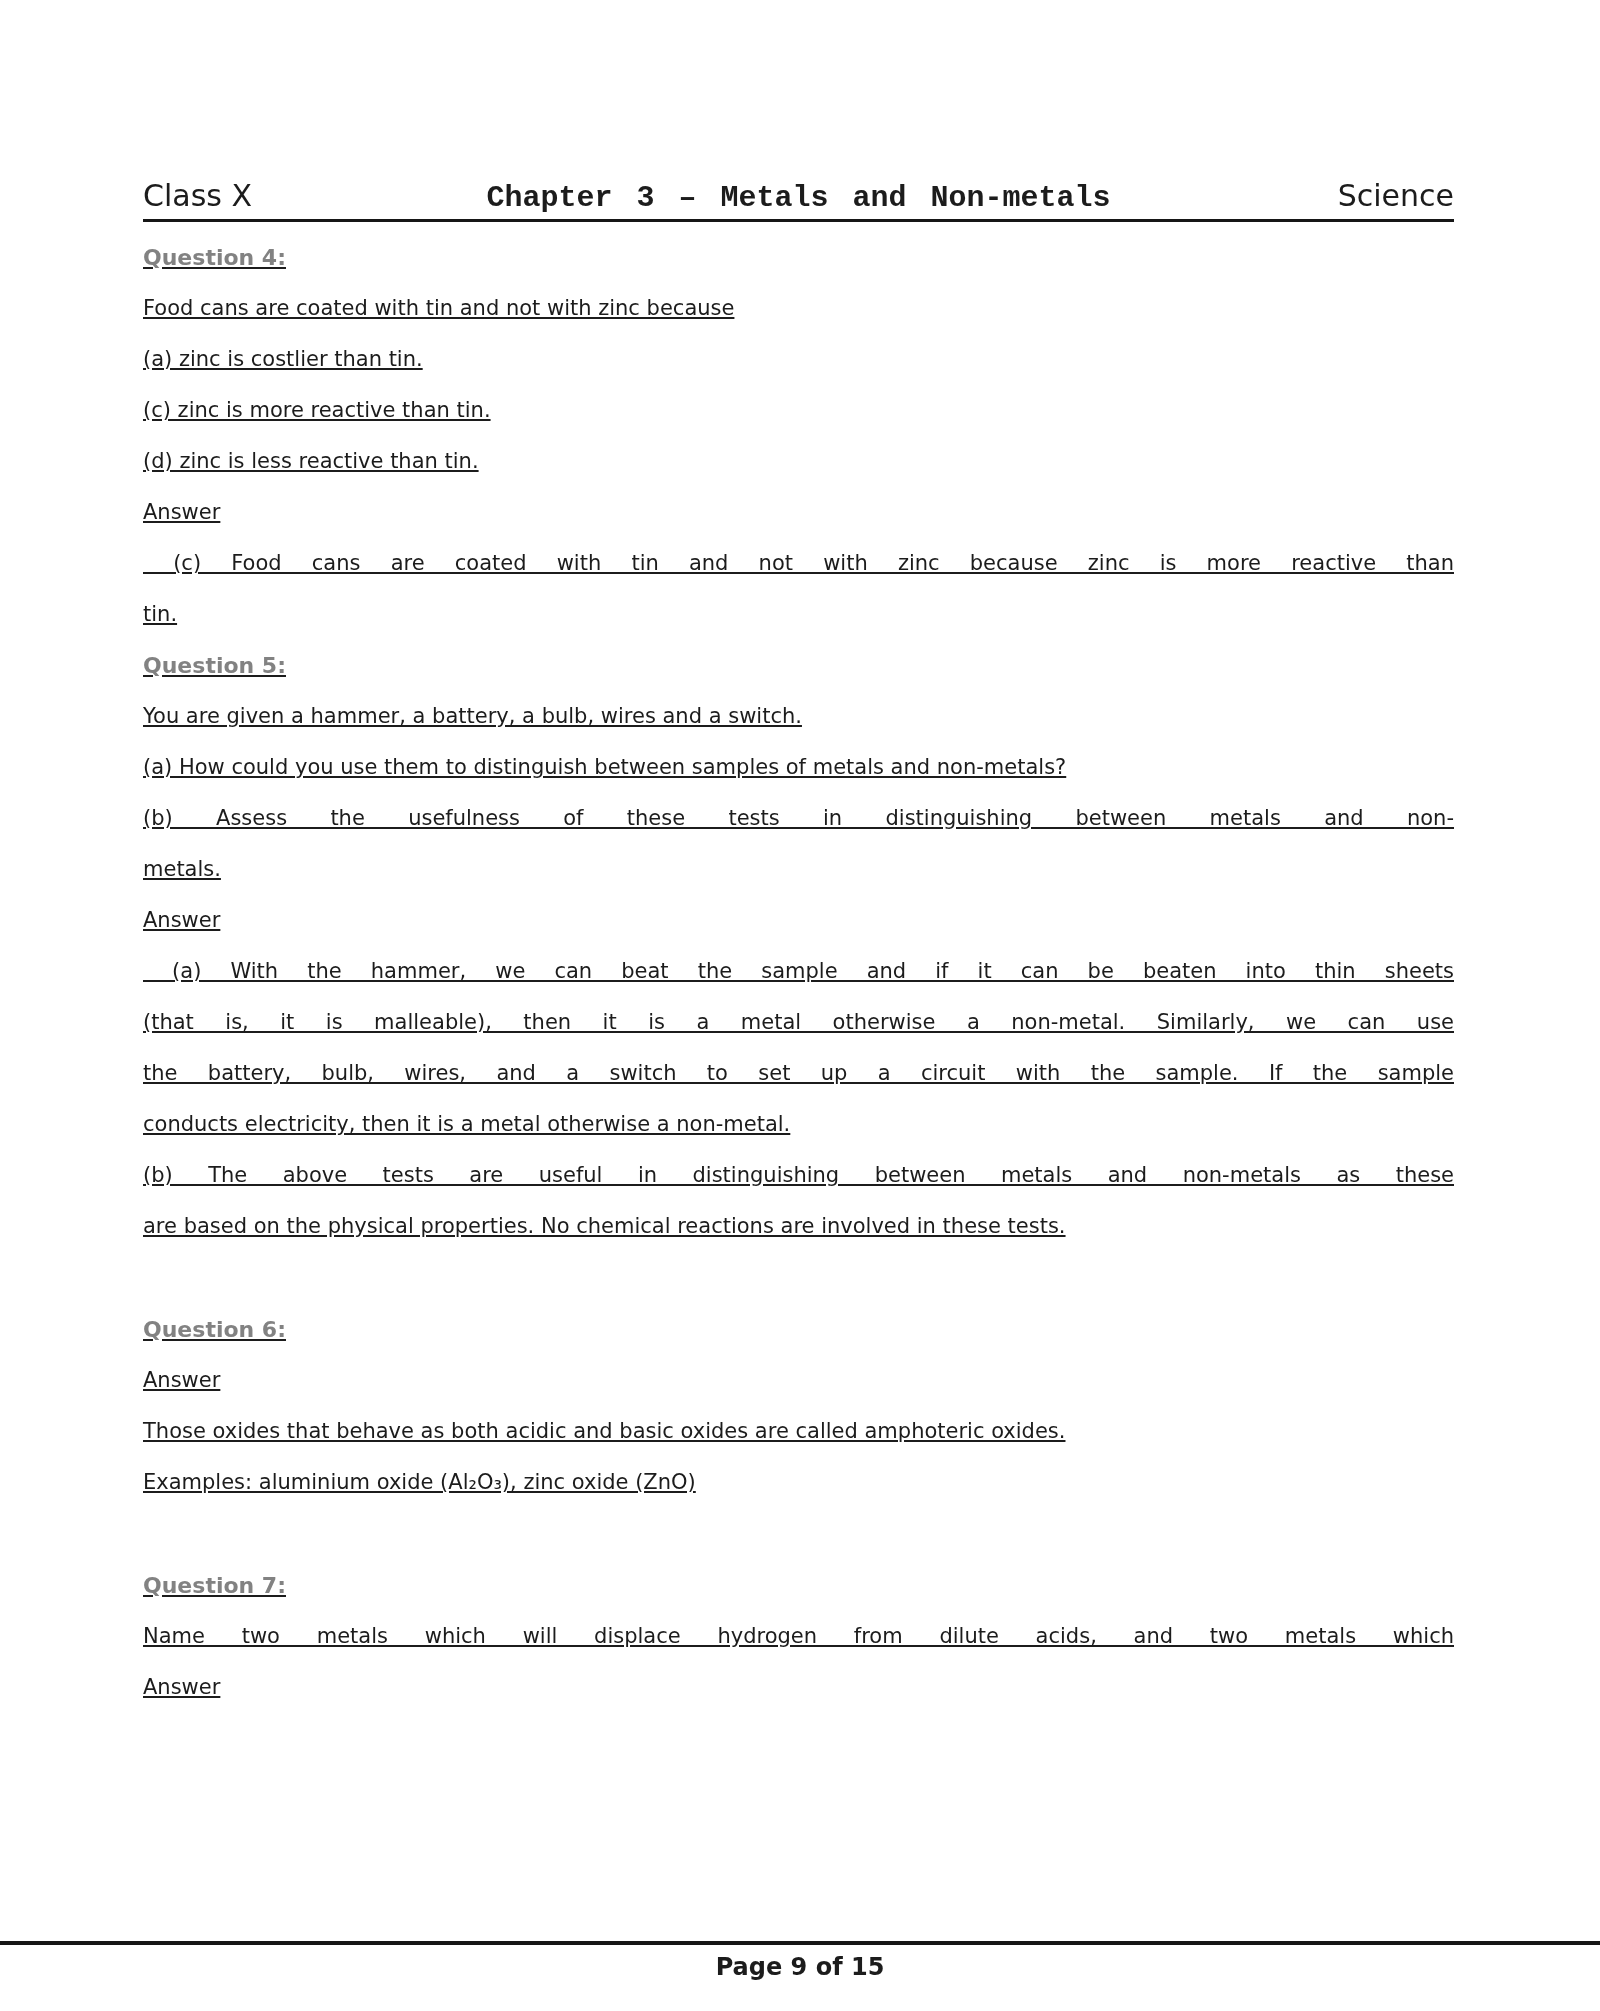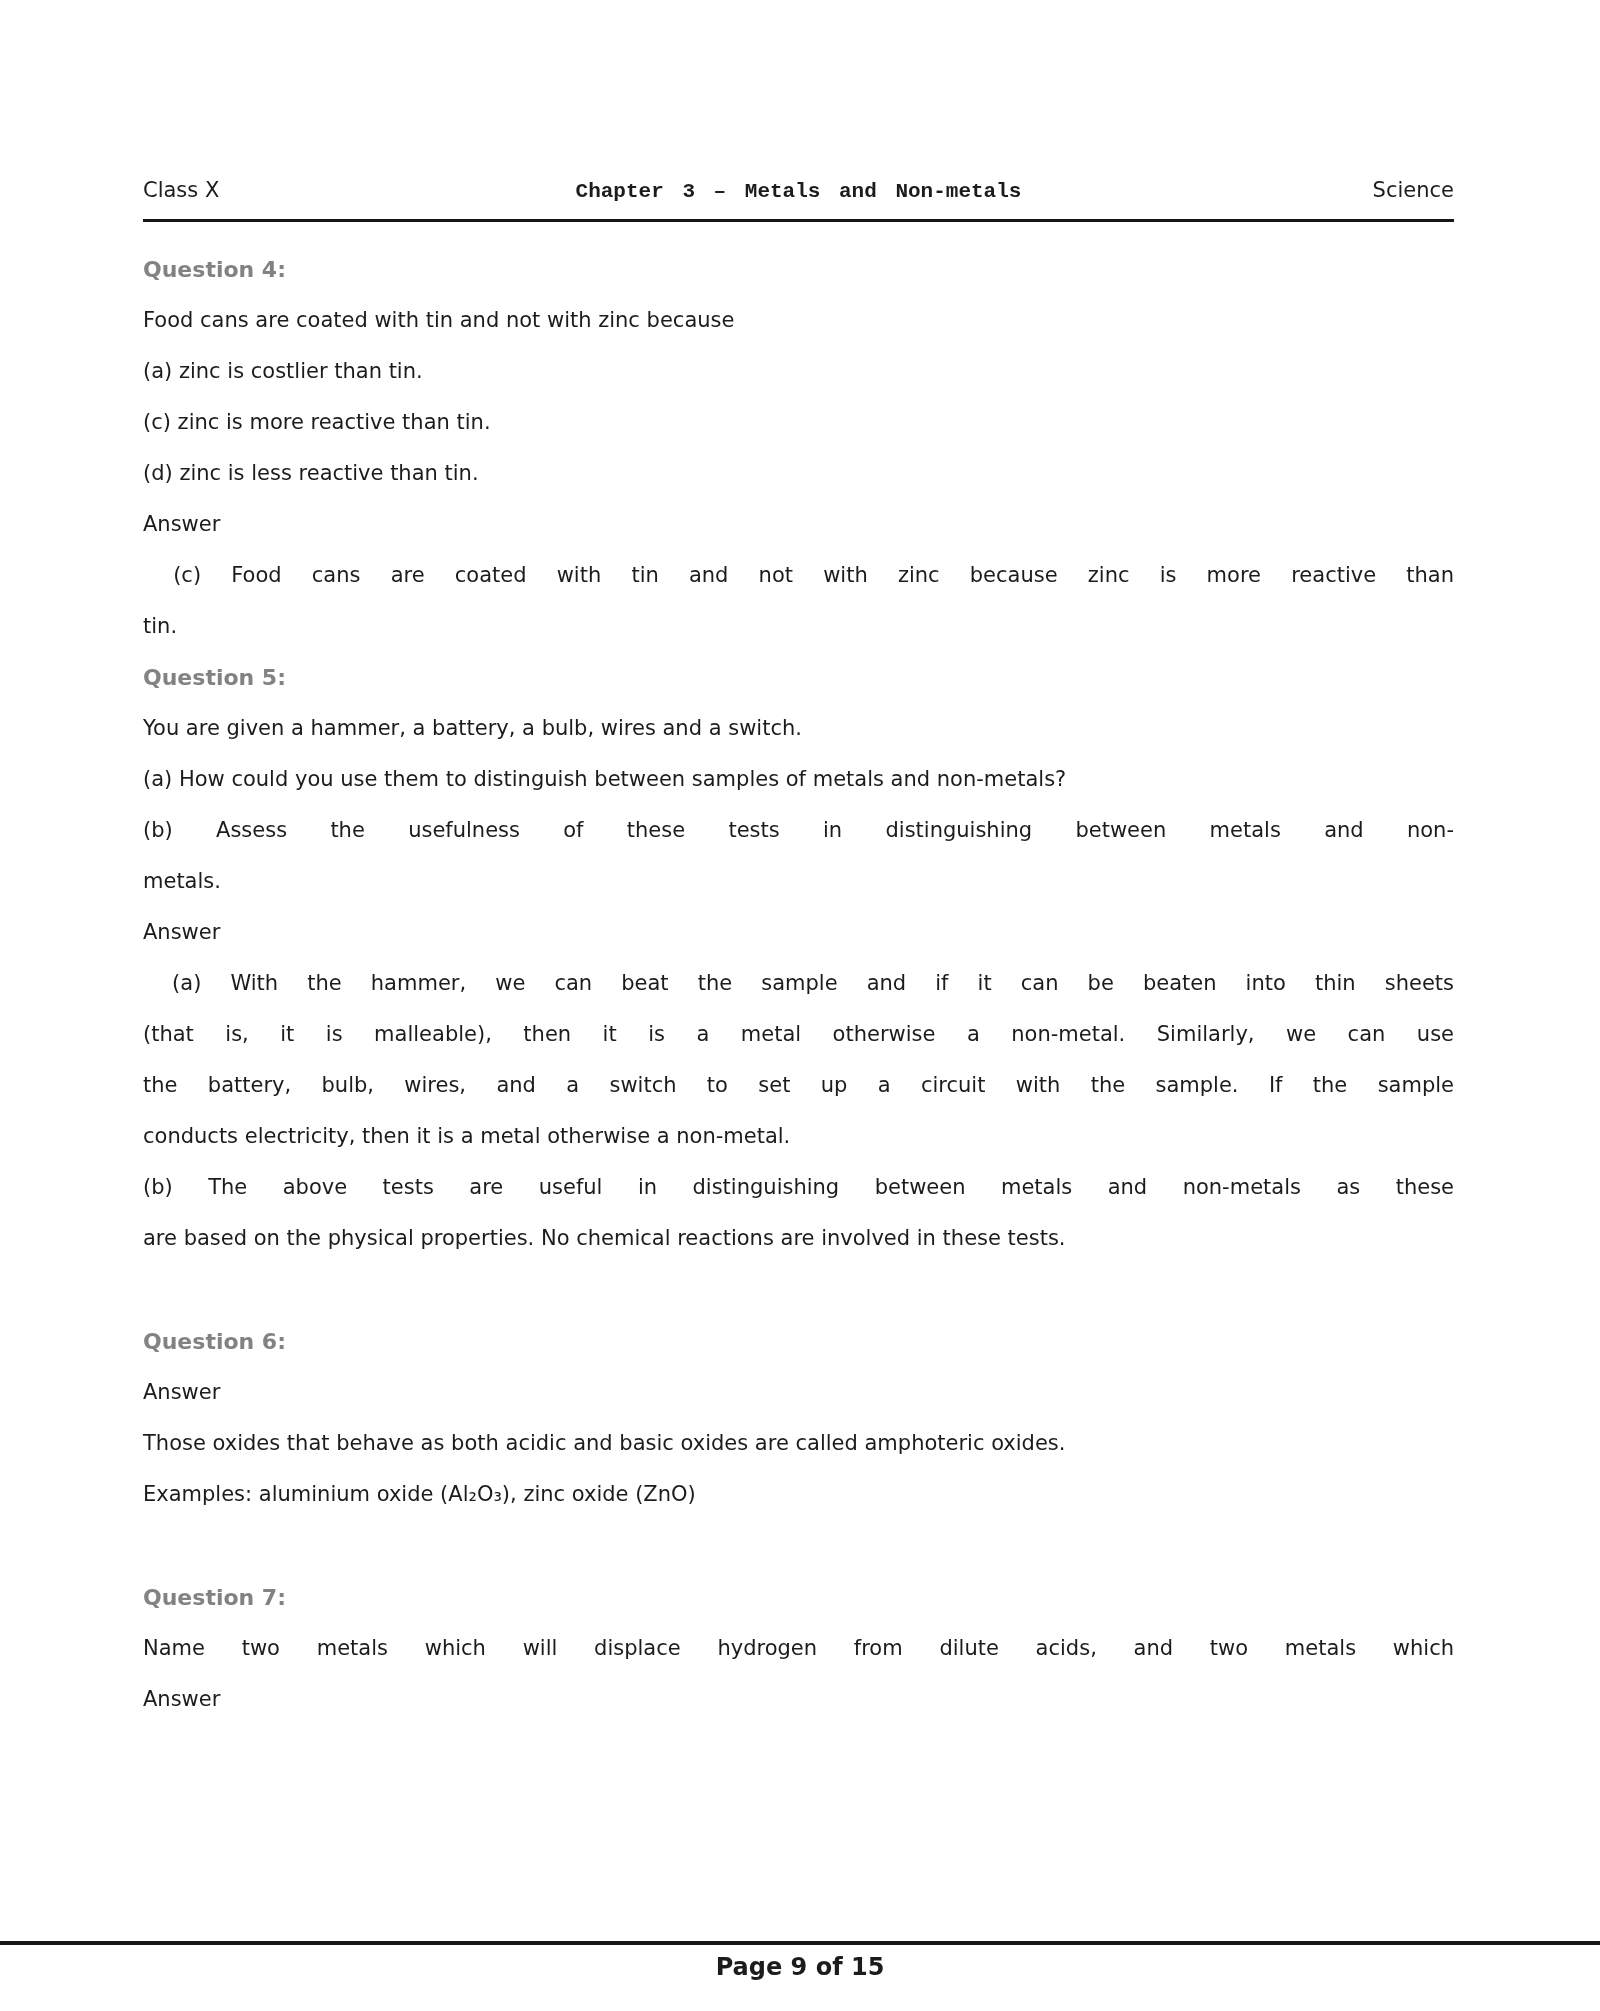--- a/index.html
+++ b/index.html
@@ -13,40 +13,41 @@
     overflow: hidden;
   }
   
   .header-row {
     position: absolute;
     top: 178px;
     left: 143px;
     width: 1311px;
     display: flex;
     align-items: baseline;
-    font-size: 21px;
+    font-size: 30px;
   }
   .header-left  { width: 24%; text-align: left; }
   .header-center{ flex: 1; text-align: center; font-weight: bold; word-spacing: 6px; font-family: Liberation Mono, monospace; }
   .header-right { width: 24%; text-align: right; }
   .header-rule {
     position: absolute;
     top: 219px;
     left: 143px;
     width: 1311px;
     height: 3px;
     background: #161616;
   }
   
   .content {
     position: absolute;
-    top: 244px;
+    top: 232px;
     left: 143px;
     width: 1311px;
     font-size: 21px;
+    text-decoration: underline;
   }
   .tline {
     line-height: 51px;
     white-space: pre-wrap;
   }
   .tline.justify {
     text-align: justify;
     text-align-last: justify;
     text-justify: inter-word;
   }

